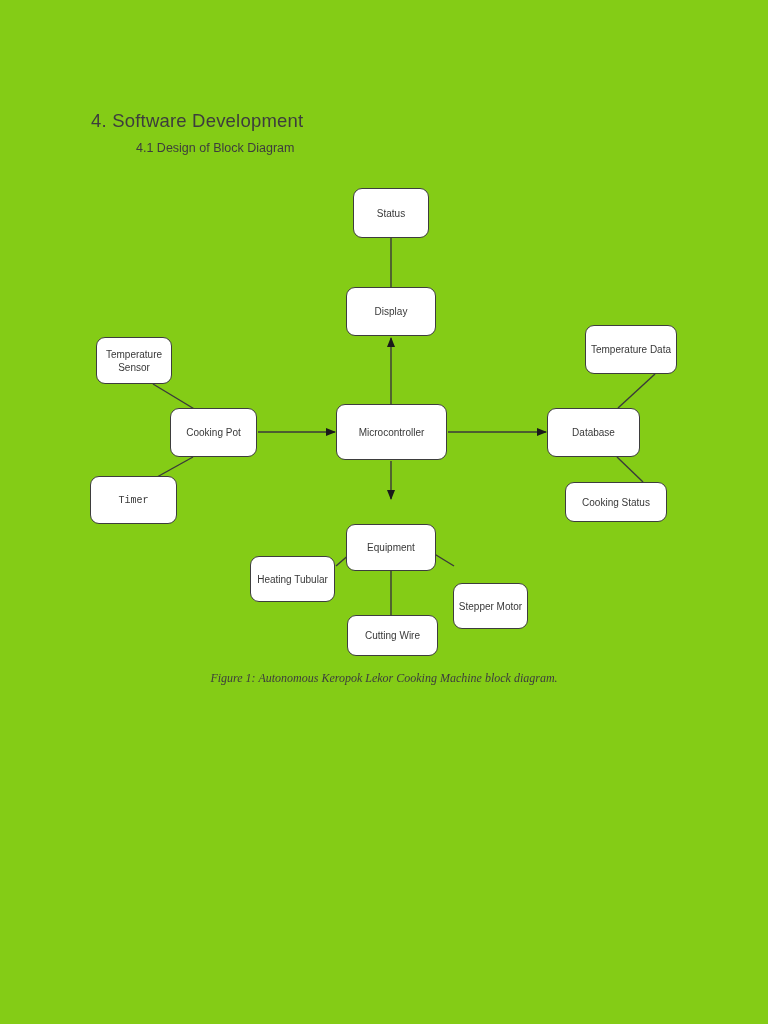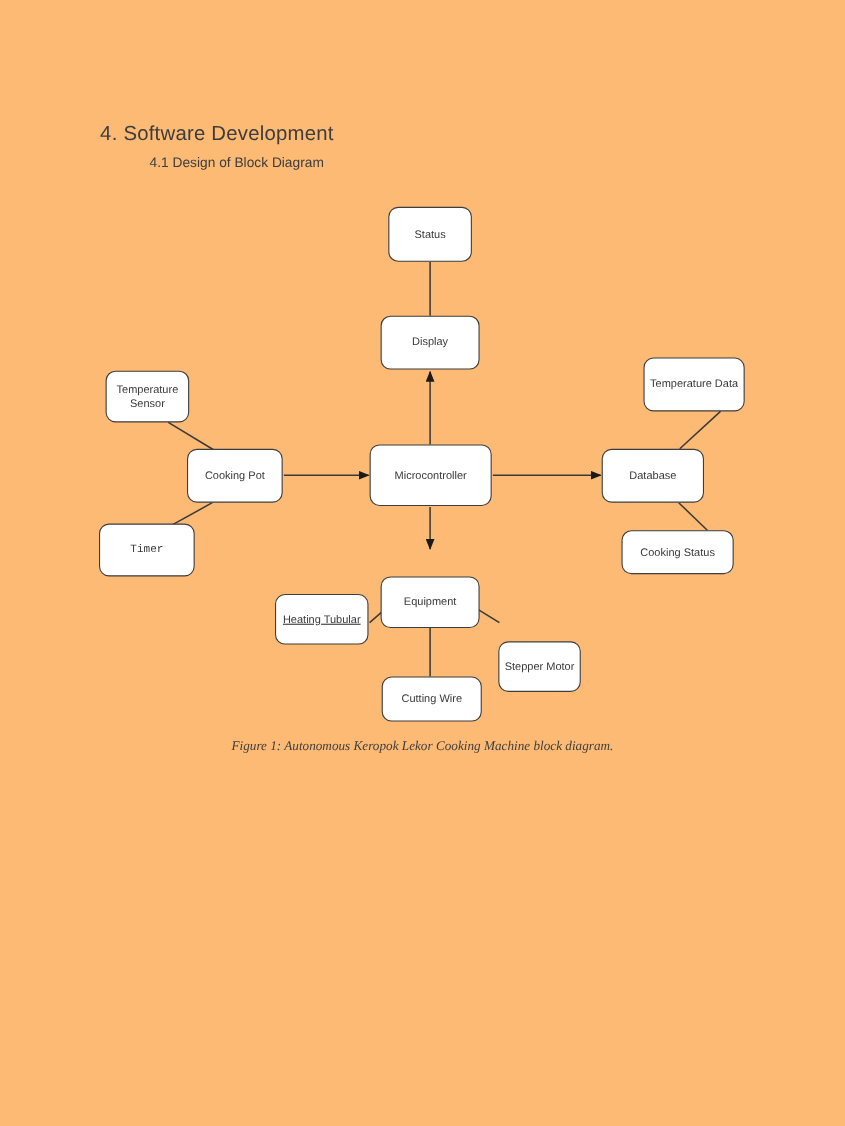--- a/index.html
+++ b/index.html
@@ -3,21 +3,21 @@
 <meta charset="utf-8">
 <style>
   * { margin: 0; padding: 0; box-sizing: border-box; }
   html, body { background: #ffffff; }
   body { font-family: "Liberation Sans", sans-serif; }
 
   .page {
     position: relative;
     width: 768px;
     height: 1024px;
-    background: #fdba74;
+    background: #84cc16;
     overflow: hidden;
   }
 
   .heading {
     position: absolute;
     left: 91px;
     top: 110px;
     font-size: 18.5px;
     font-weight: 400;
     color: #3d3d3d;
@@ -66,21 +66,21 @@
   .n-status            { left: 353px; top: 188px; width: 76px;  height: 50px; }
   .n-display           { left: 346px; top: 287px; width: 90px;  height: 49px; }
   .n-temperature-sensor{ left: 96px;  top: 337px; width: 76px;  height: 47px; }
   .n-cooking-pot       { left: 170px; top: 408px; width: 87px;  height: 49px; }
   .n-timer             { left: 90px;  top: 476px; width: 87px;  height: 48px; font-family: Liberation Mono, monospace; }
   .n-microcontroller   { left: 336px; top: 404px; width: 111px; height: 56px; }
   .n-database          { left: 547px; top: 408px; width: 93px;  height: 49px; }
   .n-temperature-data  { left: 585px; top: 325px; width: 92px;  height: 49px; padding: 2px 1px; }
   .n-cooking-status    { left: 565px; top: 482px; width: 102px; height: 40px; }
   .n-equipment         { left: 346px; top: 500px; width: 90px;  height: 47px; margin-top: 24px; }
-  .n-heating-tubular   { left: 250px; top: 540px; width: 85px;  height: 46px; padding: 2px 1px; text-decoration: underline; }
+  .n-heating-tubular   { left: 250px; top: 556px; width: 85px;  height: 46px; padding: 2px 1px; }
   .n-stepper-motor     { left: 453px; top: 558px; width: 75px;  height: 46px; padding: 2px 1px; margin-top: 25px; }
   .n-cutting-wire      { left: 347px; top: 615px; width: 91px;  height: 41px; }
 
   .figure-caption {
     position: absolute;
     left: 0;
     top: 671px;
     width: 768px;
     text-align: center;
     font-size: 12px;

